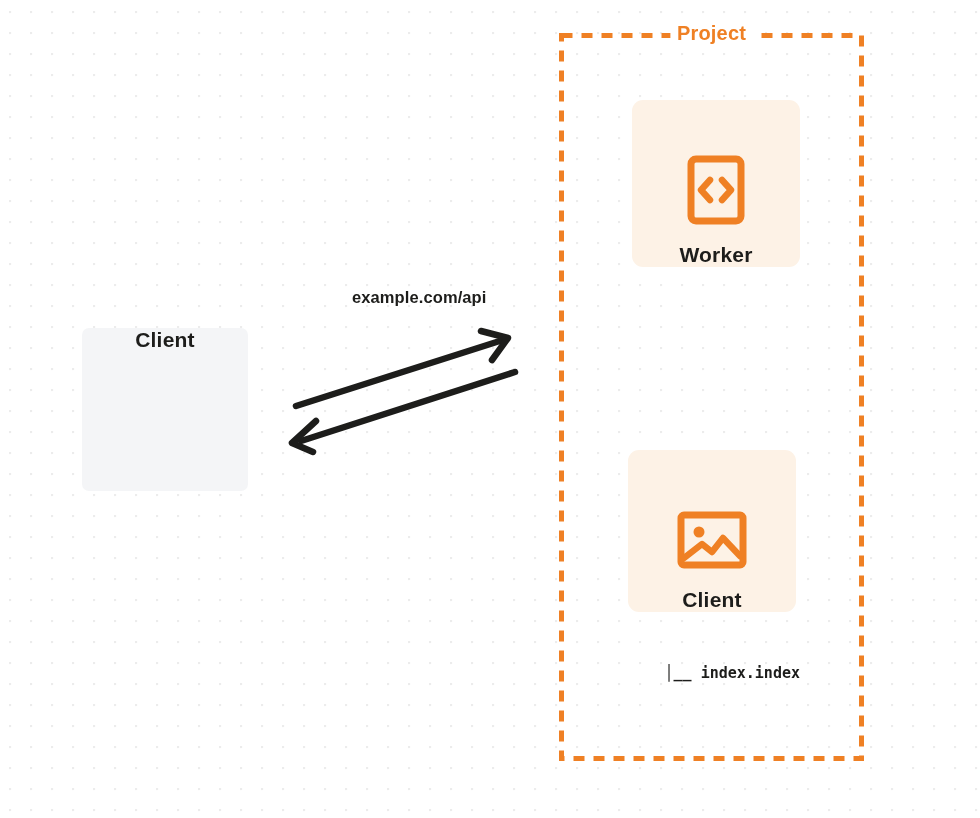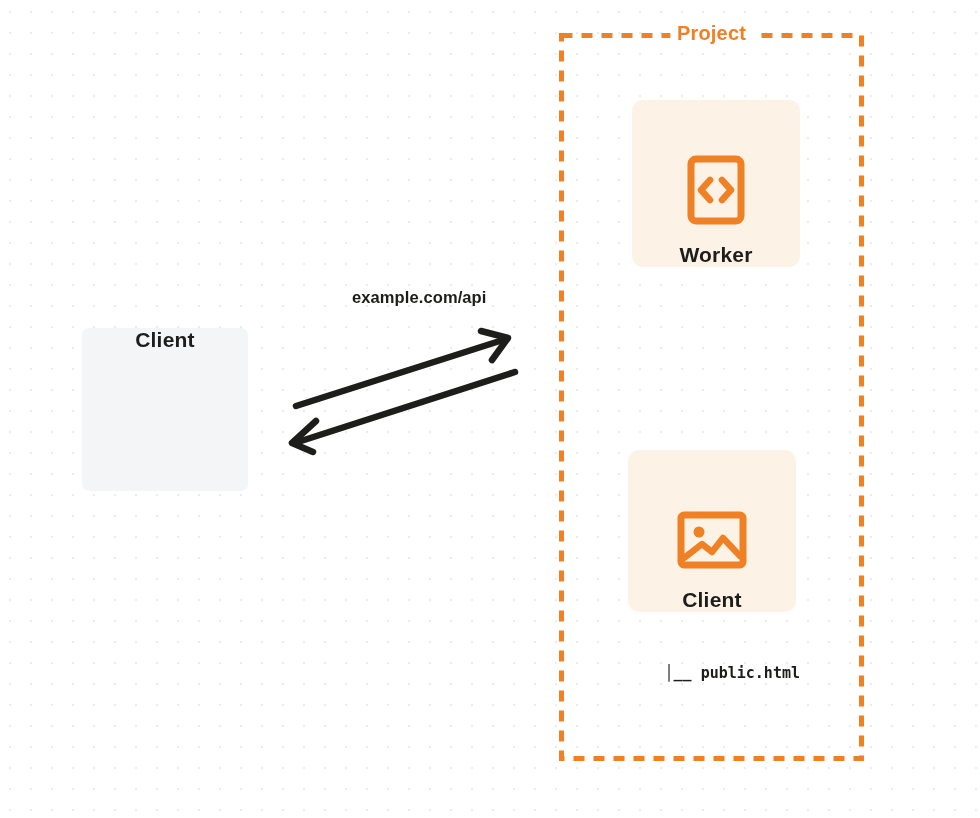--- a/index.html
+++ b/index.html
@@ -193,18 +193,18 @@
         <svg width="70" height="60" viewBox="0 0 70 60">
           <rect x="4" y="5" width="62" height="50" rx="3" ry="3" fill="none" stroke="#ef8024" stroke-width="7"></rect>
           <circle cx="22" cy="22" r="5.5" fill="#ef8024"></circle>
           <path d="M 7 48 L 25 34 L 35 42 L 46 28 L 63 46" fill="none" stroke="#ef8024" stroke-width="6.5" stroke-linecap="round" stroke-linejoin="round"></path>
         </svg>
       </span>
       <span class="card-label">Client</span>
     </div>
 
     <div id="file-tree">
-      <span class="tree-row">│__ public.html</span>
+      <span class="tree-row">│__ index.index</span>
       
     </div>
 
   </div>
 </div>
 
 </body></html>

